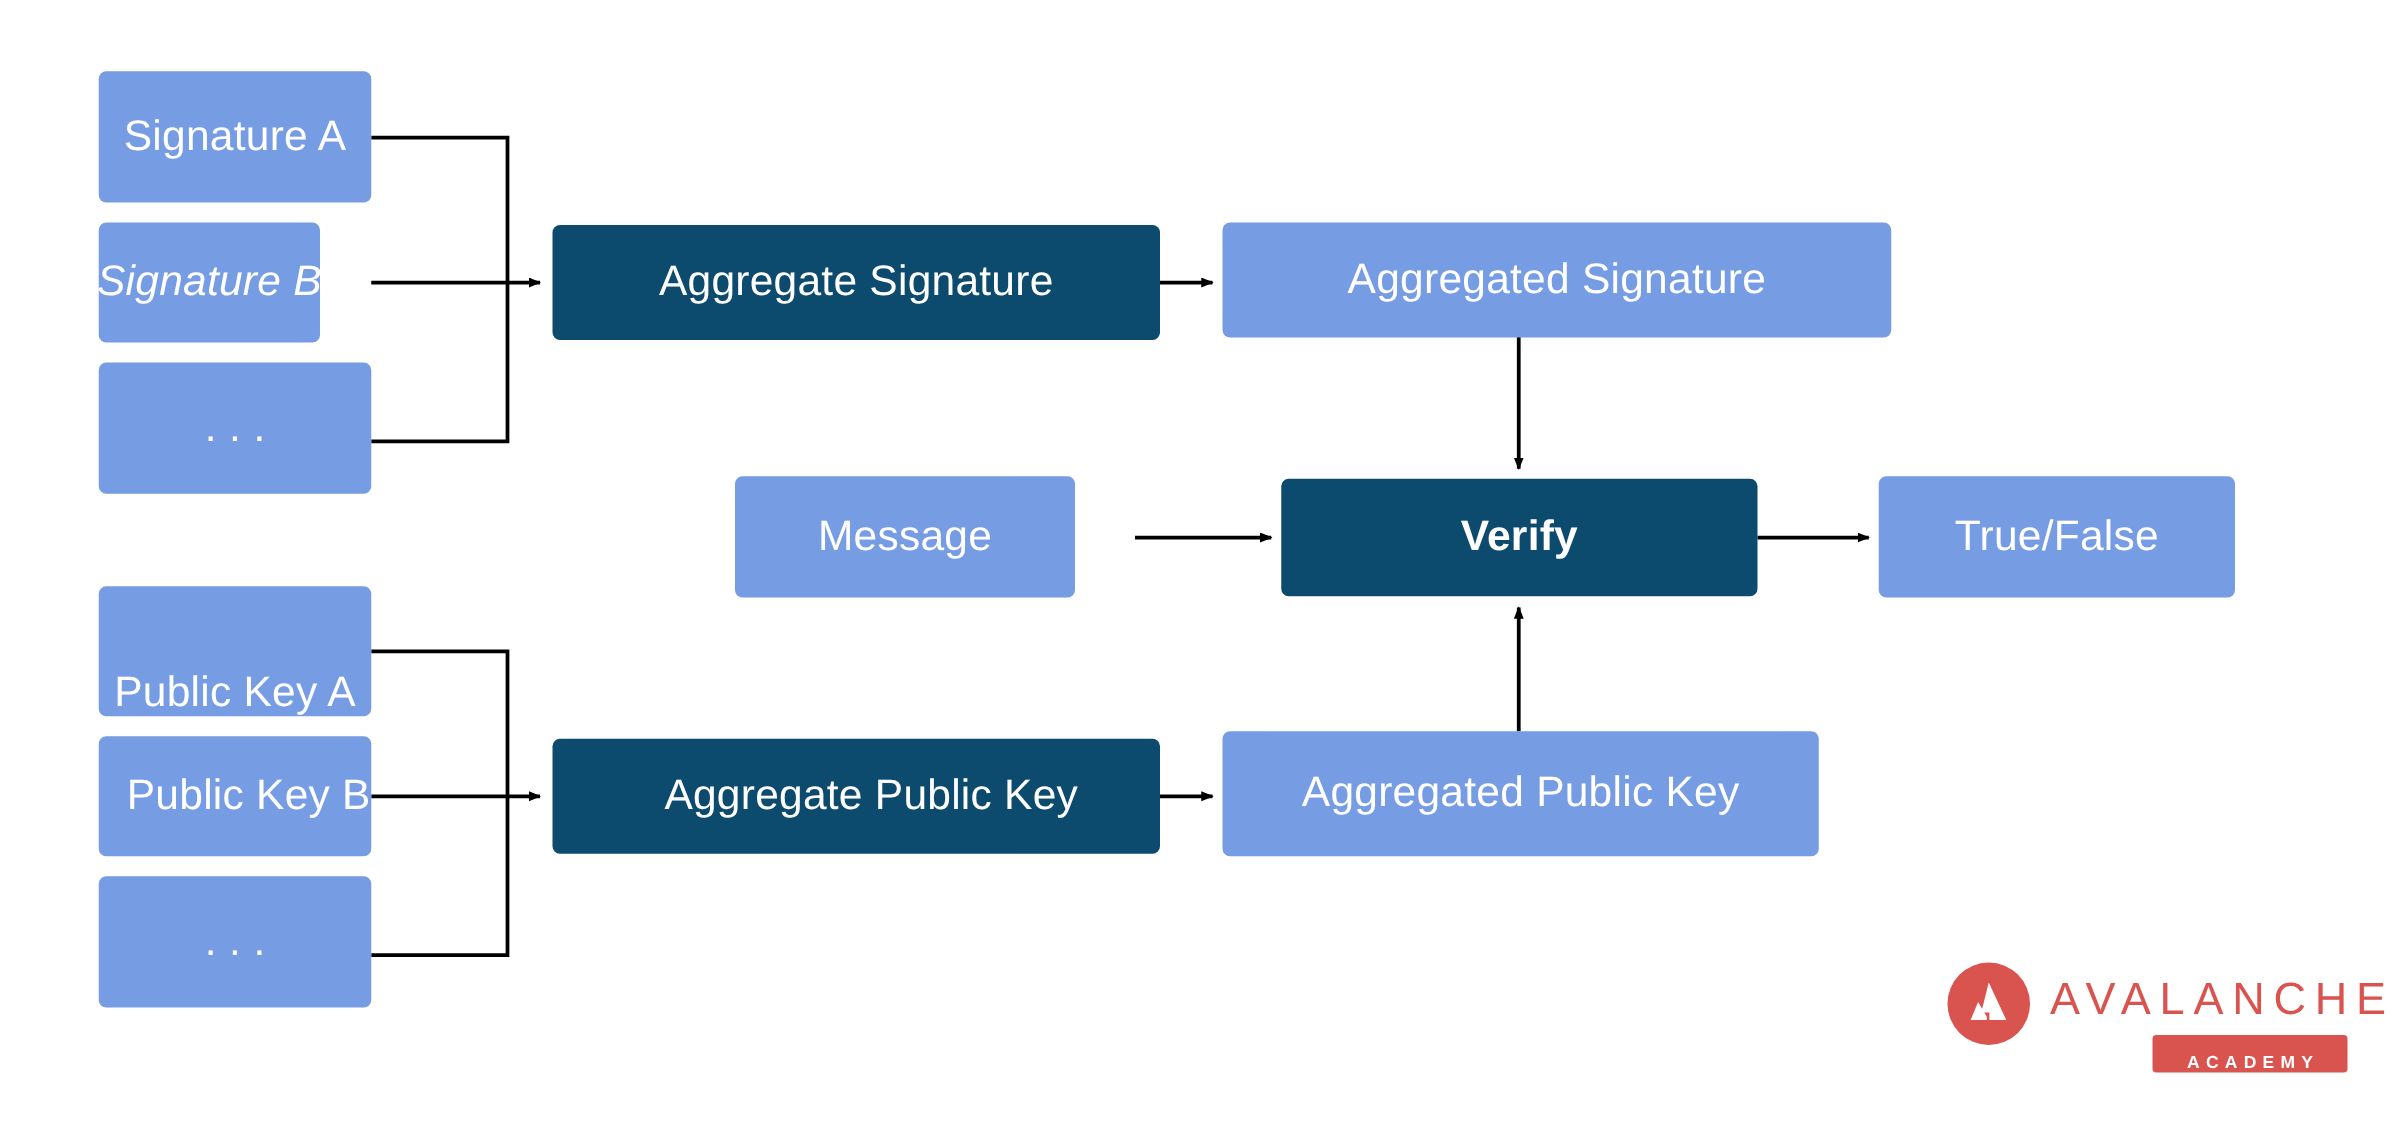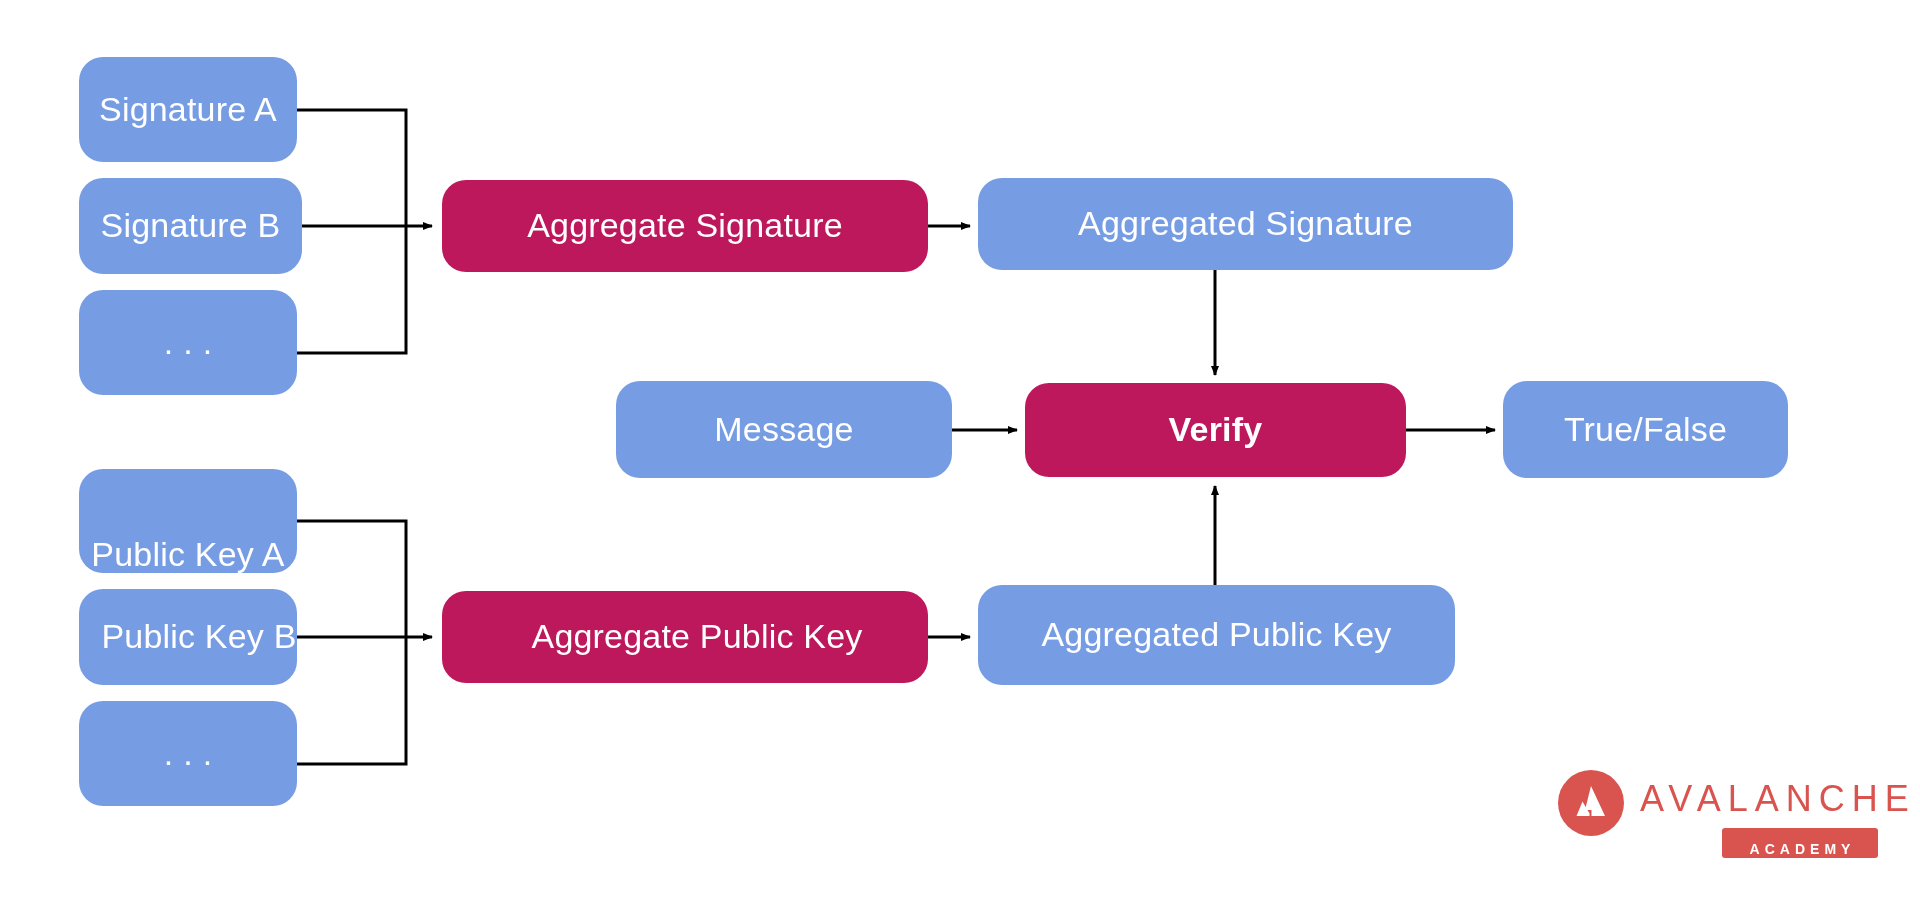--- a/index.html
+++ b/index.html
@@ -16,32 +16,32 @@
     height: 904px;
     background: #ffffff;
     overflow: hidden;
   }
   .node {
     position: absolute;
     box-sizing: border-box;
     display: flex;
     align-items: center;
     justify-content: center;
-    border-radius: 24px;
+    border-radius: 6px;
     color: #ffffff;
     font-family: "Liberation Sans", sans-serif;
     font-size: 34px;
     line-height: 1.1;
     letter-spacing: 0.2px;
     text-align: center;
     white-space: nowrap;
     user-select: none;
   }
   .node.blue { background: #769CE3; }
-  .node.red  { background: #be185d; }
+  .node.red  { background: #0c4a6e; }
   .node.bold { font-weight: bold; }
   .node.ellipsis {
     font-size: 34px;
     letter-spacing: 10px;
     text-indent: 10px;
   }
   #edges {
     position: absolute;
     left: 0; top: 0;
     width: 1920px;
@@ -154,37 +154,37 @@
 
     <g>
       <path d="M1215,585 L1215,486" fill="none" stroke="#000000" stroke-width="3" marker-end="url(#arrow)"></path>
     </g>
   </svg>
 
   <div class="node blue" style="left:79px; top:57px; width:218px; height:105px;">
     <span>Signature A</span>
   </div>
 
-  <div class="node blue" style="left:79px; top:178px; width:223px; height:96px;">
+  <div class="node blue" style="left:79px; top:178px; width:177px; height:96px;font-style:italic;">
     <span>Signature B</span>
   </div>
 
   <div class="node blue ellipsis" style="left:79px; top:290px; width:218px; height:105px;">
     <span>...</span>
   </div>
 
   <div class="node red" style="left:442px; top:180px; width:486px; height:92px;">
     <span>Aggregate Signature</span>
   </div>
 
   <div class="node blue" style="left:978px; top:178px; width:535px; height:92px;">
     <span>Aggregated Signature</span>
   </div>
 
-  <div class="node blue" style="left:616px; top:381px; width:336px; height:97px;align-items:center;">
+  <div class="node blue" style="left:588px; top:381px; width:272px; height:97px;align-items:center;">
     <span>Message</span>
   </div>
 
   <div class="node red bold" style="left:1025px; top:383px; width:381px; height:94px;">
     <span>Verify</span>
   </div>
 
   <div class="node blue" style="left:1503px; top:381px; width:285px; height:97px;">
     <span>True/False</span>
   </div>

